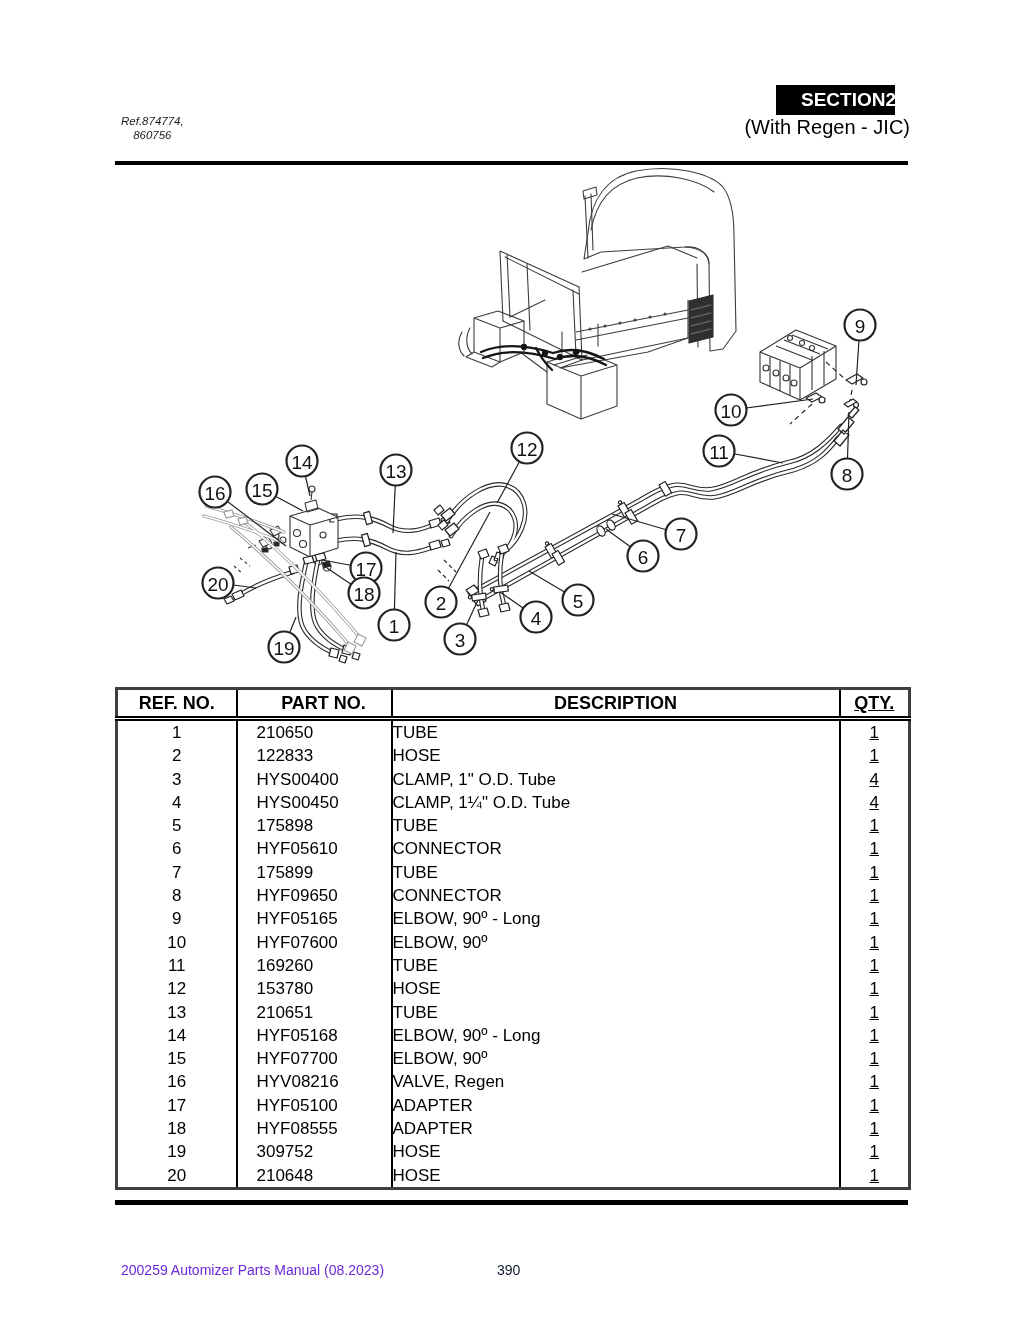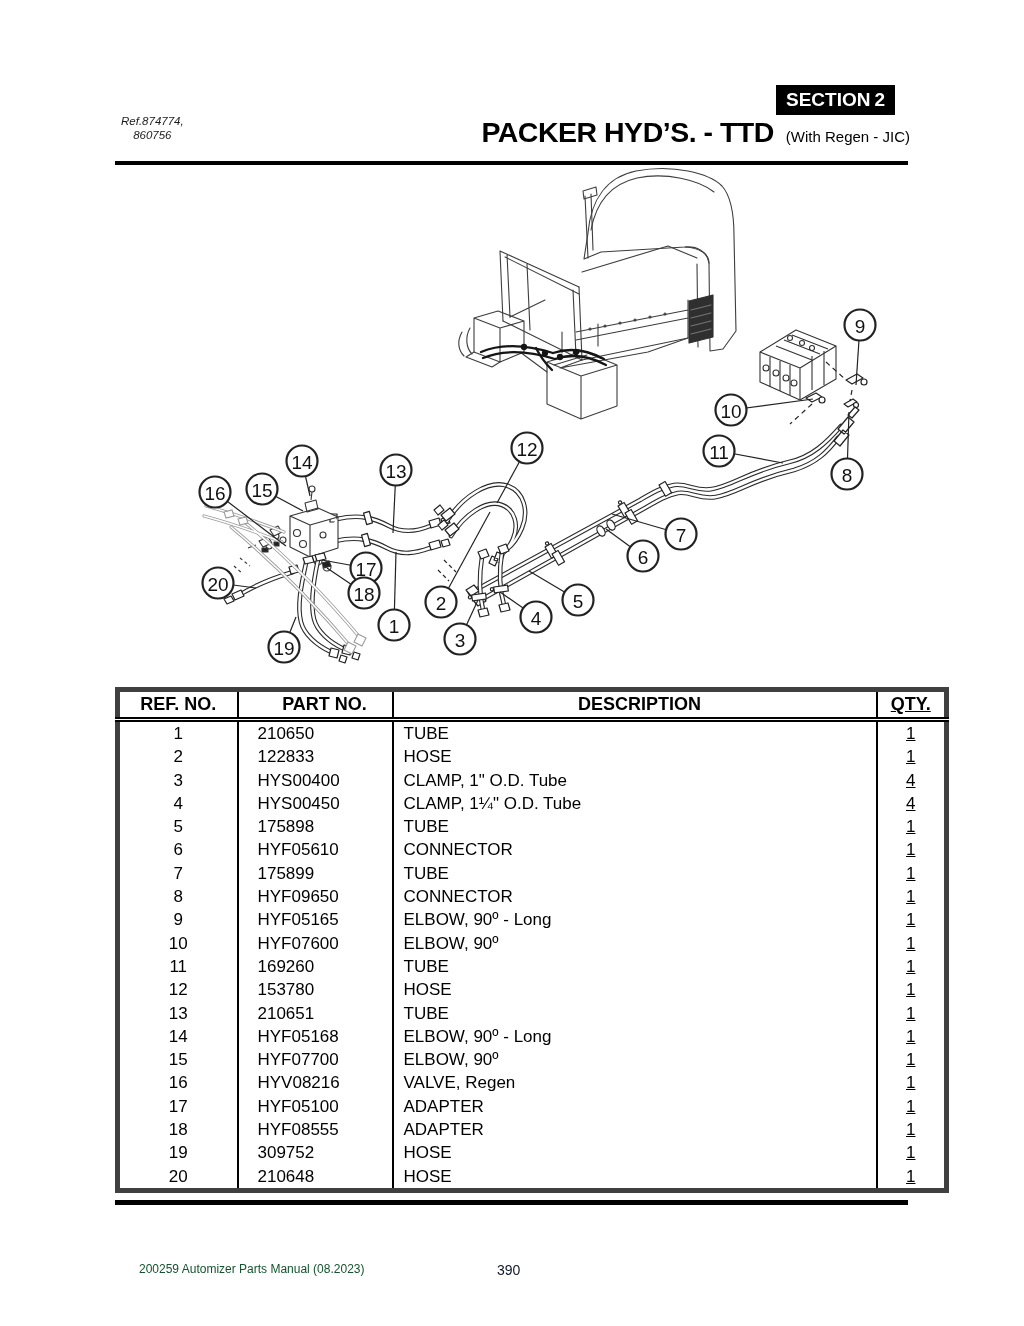--- a/index.html
+++ b/index.html
@@ -11,76 +11,75 @@
   
   .ref-block {
     position:absolute; left:121px; top:114px;
     font-style:italic; font-size:11.5px; line-height:14px; color:#1a1a1a;text-align:center;
   }
   .title-row {
     position:absolute; left:430px; top:116px; width:480px;
     display:flex; justify-content:flex-end; align-items:baseline; white-space:nowrap;
   }
   .page-title { font-size:28.5px; font-weight:bold; letter-spacing:-0.5px; }
-  .page-subtitle { font-size:15px; margin-left:12px; }
+  .page-subtitle { font-size:20px; margin-left:12px; }
   .section-badge {
     position:absolute; left:776px; top:85px; width:119px; height:30px;
     background:#000; color:#fff; font-weight:bold; font-size:19px;
-    display:flex; align-items:center; justify-content:space-between; padding:0 10px;
+    display:flex; align-items:center; justify-content:space-between; padding:0 25px;
   }
   .header-rule {
     position:absolute; left:115px; top:161px; width:793px; height:4px; background:#000;
   }
   
   .diagram-svg { position:absolute; left:0; top:166px; width:1024px; height:520px; }
   .diagram-svg text {
     font-family:"Liberation Sans", sans-serif; font-size:19px;
     text-anchor:middle; dominant-baseline:central; fill:#111;
   }
   .leaders line { stroke:#222; stroke-width:1.2; }
   .callout-circles circle { fill:#fff; stroke:#222; stroke-width:2.2; }
   
   .parts-table-wrap { position:absolute; left:115px; top:687px; width:793px; }
   table.parts { border-collapse:collapse; width:793px; table-layout:fixed; }
-  table.parts { border:5px solid #404040; }
+  table.parts { border:3px solid #404040; }
   table.parts th {
     font-size:18px; font-weight:bold; height:30px; text-align:center;
     border-right:2px solid #000; border-bottom:5px double #000; background:#fff;
   }
   table.parts td {
     font-size:17px; height:23px; line-height:23.3px; border-right:2px solid #000;
     white-space:nowrap; overflow:hidden;
   }
   table.parts th:last-child, table.parts td:last-child { border-right:none; }
   .col-ref  { width:120px; text-align:center; }
   .col-part { width:155px; text-align:left; padding-left:19px; }
-  .col-desc { width:484px; text-align:left; padding-left:10px; }
+  .col-desc { width:448px; text-align:left; }
   .col-qty  { width:70px;  text-align:center;text-decoration:underline; }
   
   .bottom-rule { position:absolute; left:115px; top:1200px; width:793px; height:5px; background:#000; }
-  .footer-left { position:absolute; left:121px; top:1262px; font-size:12px; color:#14532d;margin-left:18px; }
+  .footer-left { position:absolute; left:121px; top:1262px; font-size:14px; color:#6d28d9; }
   .footer-page { position:absolute; left:497px; top:1262px; font-size:14px; color:#0f172a; }
 </style>
 </head>
 <body>
 
 <div class="page">
 
   <div class="ref-block">
     <div>Ref.874774,</div>
     <div>860756</div>
   </div>
 
   <div class="section-badge">
     <span>SECTION</span>
     <span>2</span>
   </div>
 
   <div class="title-row">
-    <span class="page-title">PACKER HYD’S. - TTD</span>
     <span class="page-subtitle">(With Regen - JIC)</span>
   </div>
 
   <div class="header-rule"></div>
 
   <svg class="diagram-svg" viewBox="0 166 1024 520" xmlns="http://www.w3.org/2000/svg">
 
     <g fill="none" stroke="#3d3d3d" stroke-width="1.1" stroke-linejoin="round" stroke-linecap="round">
 
       <path d="M 584,259 L 588,233 C 591,199 607,177 636,171 C 673,164 709,173 722,186 C 731,196 734,212 734,236 L 736,331 L 723,349 L 710,351 L 709,263 C 707,251 697,246 685,247 L 601,252 Z"></path>

